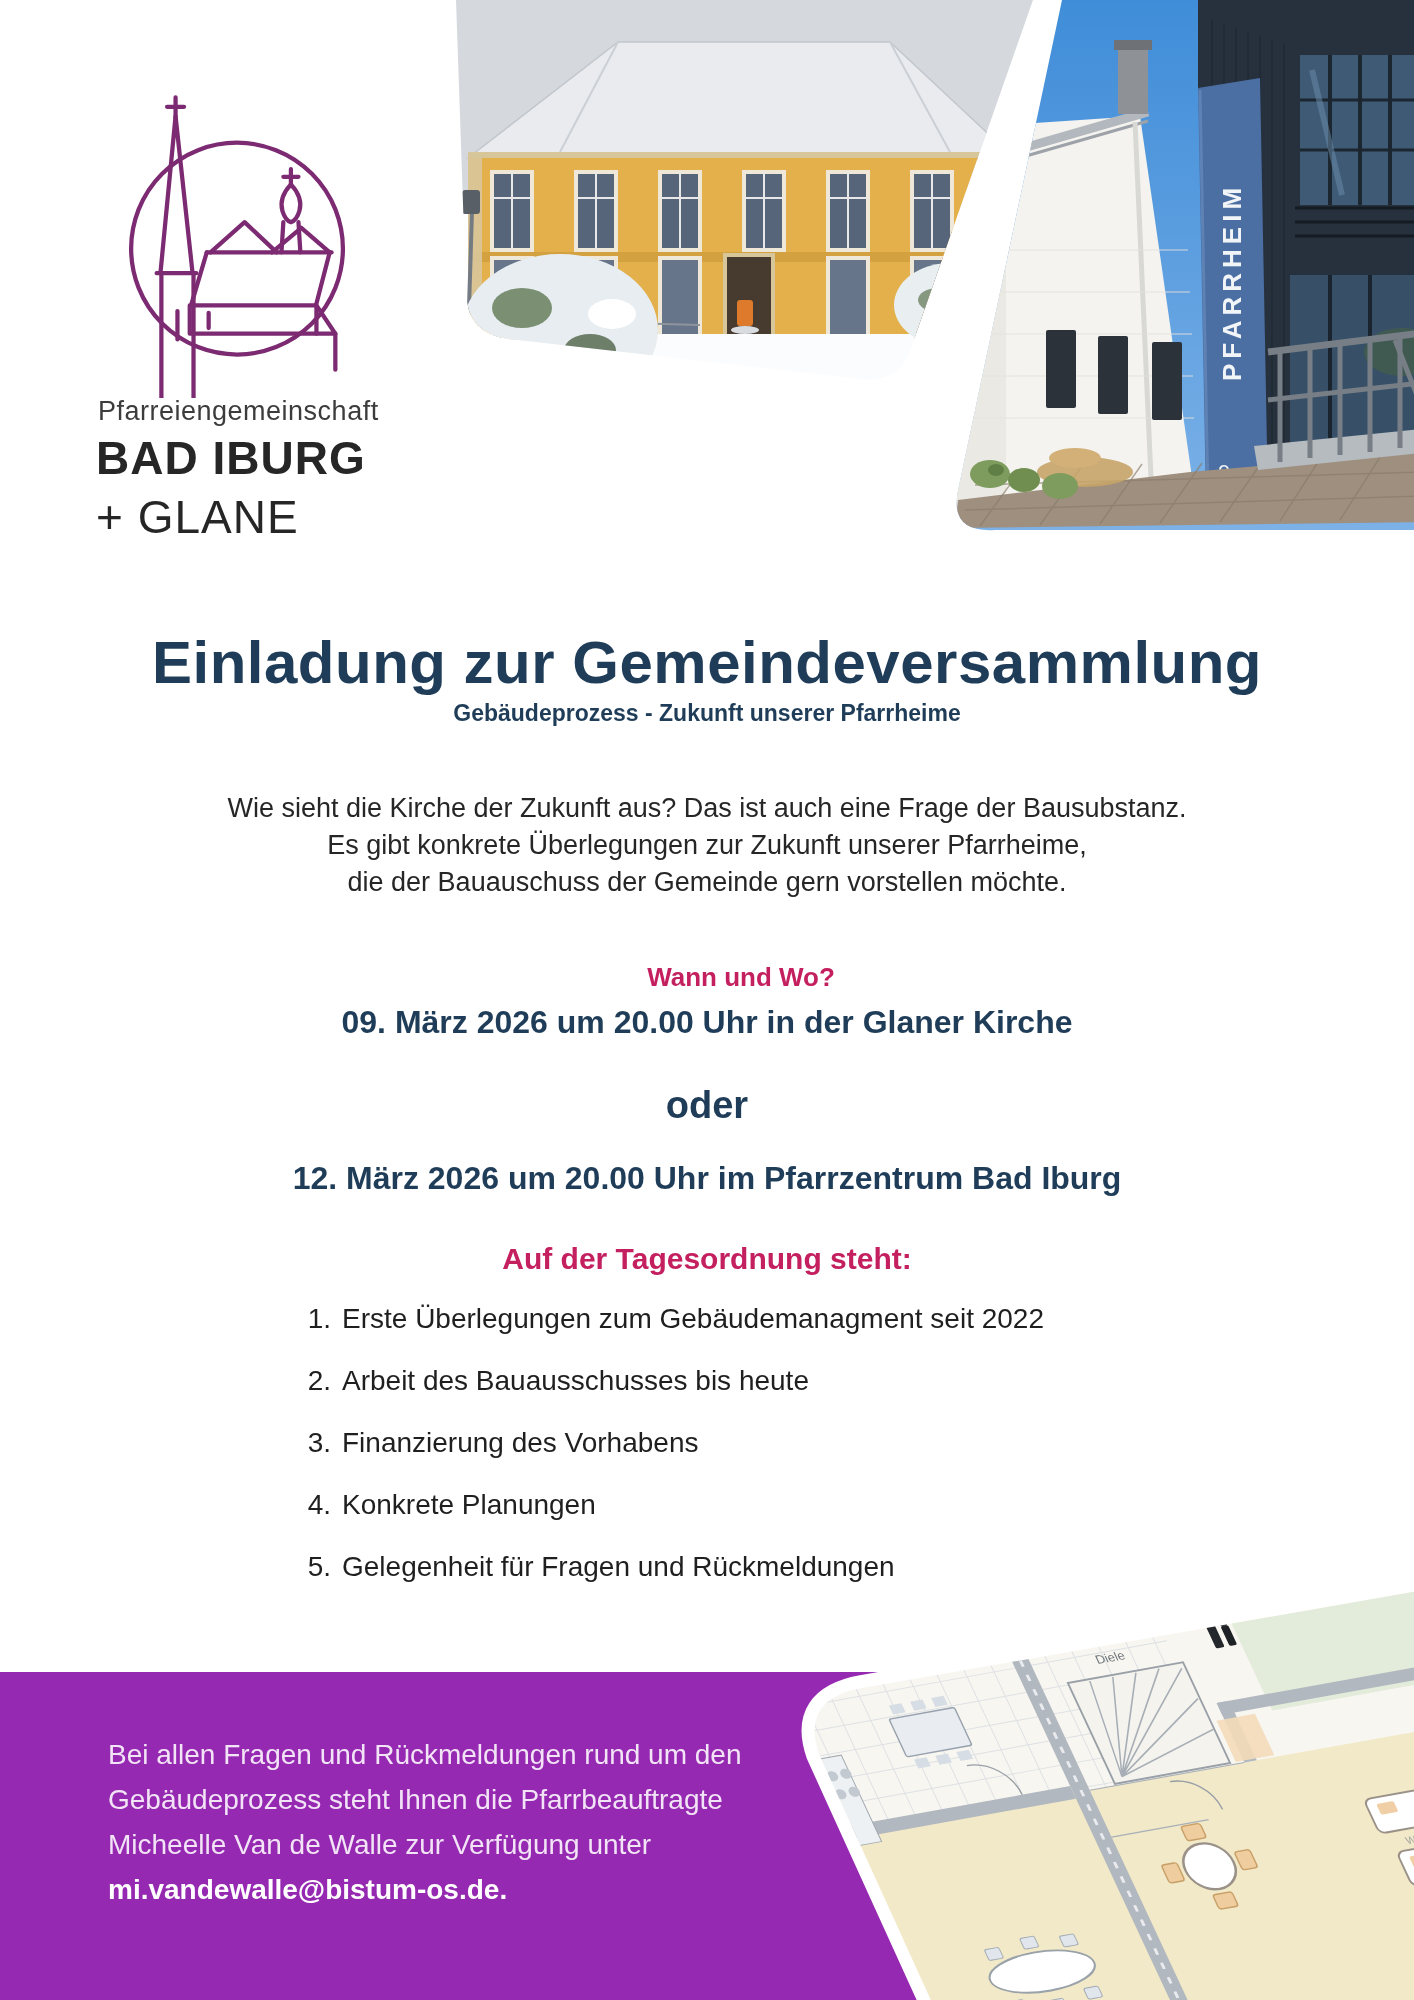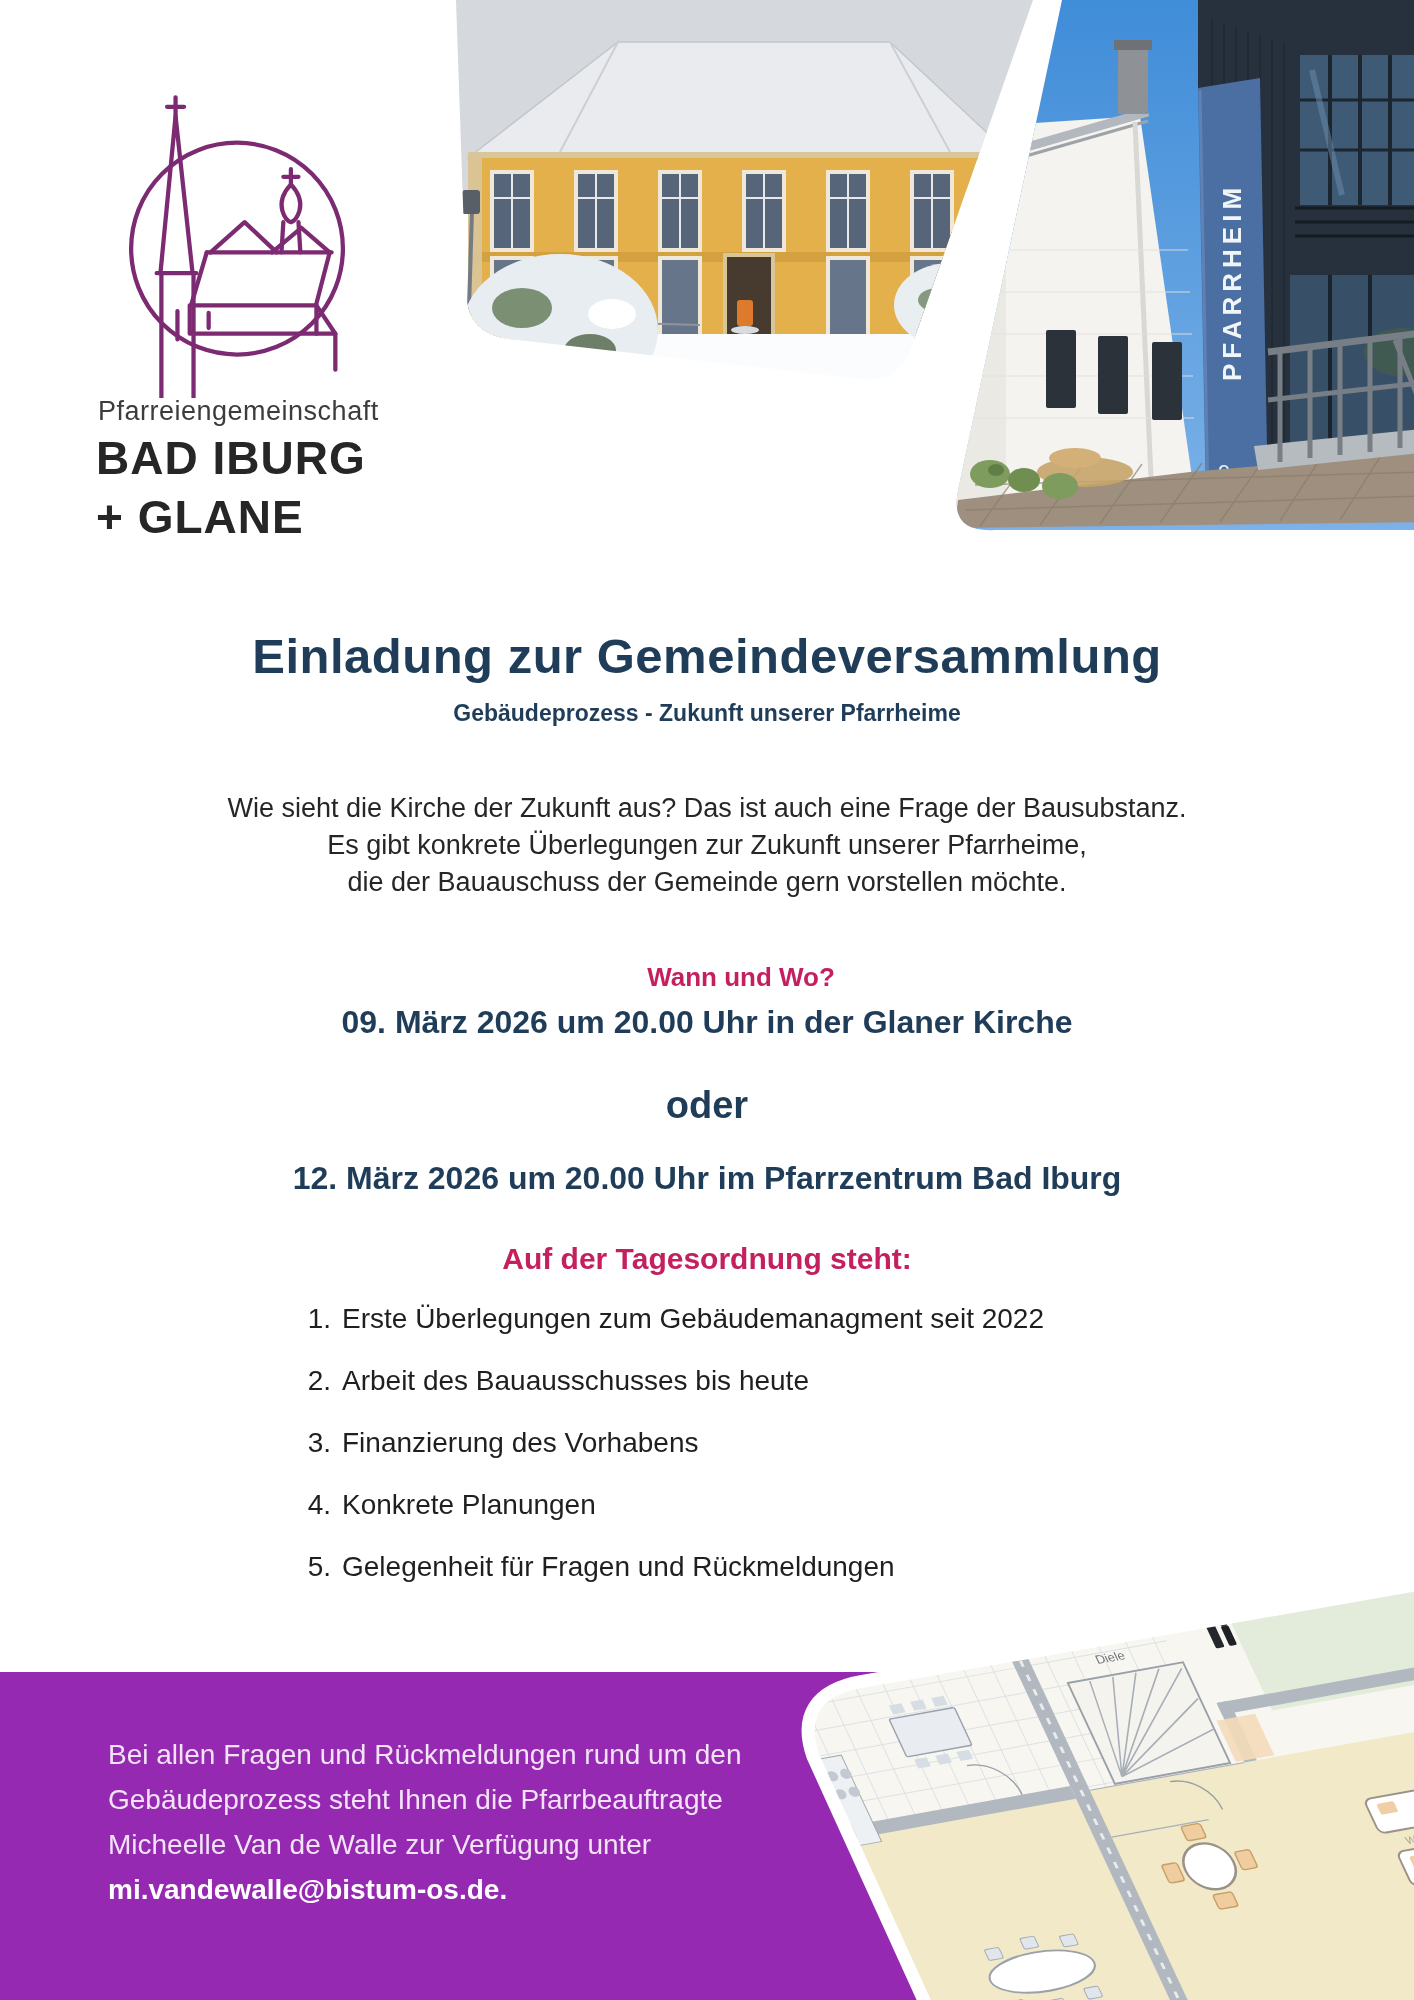--- a/index.html
+++ b/index.html
@@ -1,36 +1,36 @@
 <!DOCTYPE html>
 <html><head>
 <meta charset="utf-8">
 <style>
   html,body{margin:0;padding:0;background:#ffffff;}
   #page{position:relative;width:1414px;height:2000px;background:#ffffff;overflow:hidden;
         font-family:"Liberation Sans", sans-serif;}
   .abs{position:absolute;}
   .center{left:0;width:1414px;text-align:center;}
-  .title{font-size:49px;font-weight:bold;color:#1F3D58;letter-spacing:.5px;}
+  .title{font-size:60px;font-weight:bold;color:#1F3D58;letter-spacing:.5px;}
   .subtitle{font-size:23px;font-weight:bold;color:#1F3D58;}
   .intro{font-size:27px;color:#262626;line-height:37px;}
   .wann{font-size:26px;font-weight:bold;color:#C4205F;margin-left:34px;}
   .opt{font-size:32px;font-weight:bold;color:#1F3D58;}
   .oder{font-size:38px;font-weight:bold;color:#1F3D58;text-align:center;}
   .agenda-h{font-size:30px;font-weight:bold;color:#C4205F;}
   .agenda-list{left:293px;top:1304px;}
   .item{display:flex;font-size:28px;color:#1F1F1F;margin-bottom:32px;line-height:30px;}
   .item .num{width:38px;text-align:right;flex:none;}
   .item .txt{margin-left:11px;}
   .purple-block{left:0;top:1672px;width:1000px;height:328px;background:#9629B2;}
   .contact{left:108px;top:1732px;width:680px;font-size:28px;line-height:45px;color:#F2E4F6;}
   .contact .email{font-weight:bold;color:#FFFFFF;}
   .logo-org{left:98px;top:396px;font-size:27px;color:#3C3C3C;letter-spacing:.5px;}
   .logo-big{left:96px;top:432px;font-size:46px;font-weight:bold;color:#262626;letter-spacing:1px;line-height:52px;}
-  .logo-big2{left:96px;top:490px;font-size:46px;font-weight:bold;color:#262626;letter-spacing:1px;}
+  .logo-big2{left:96px;top:490px;font-size:46px;font-weight:normal;color:#262626;letter-spacing:1px;}
   svg{display:block;}
 </style>
 </head>
 <body>
 
 <div id="page">
 
   <svg class="abs" style="left:0;top:0" width="1414" height="630" viewBox="0 0 1414 630">
     <defs>
       <clipPath id="lp">

